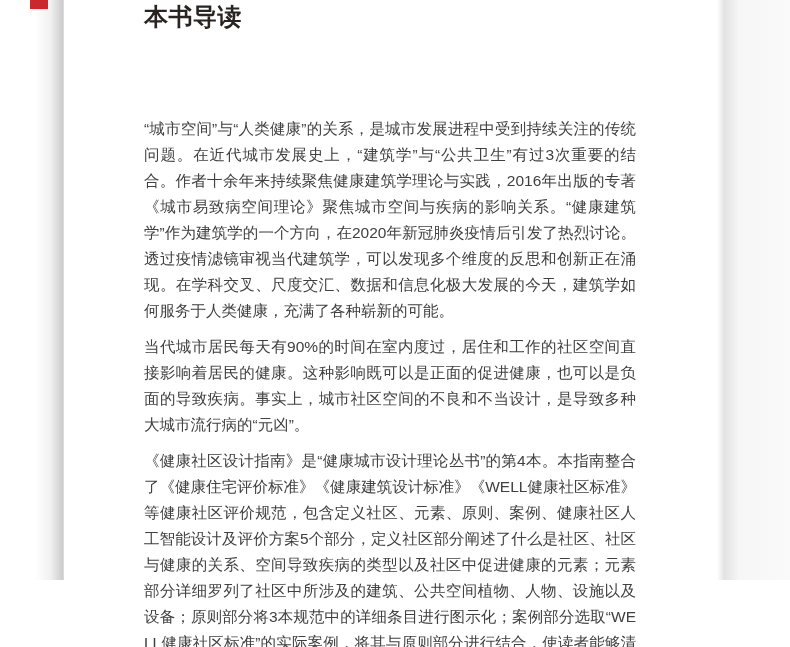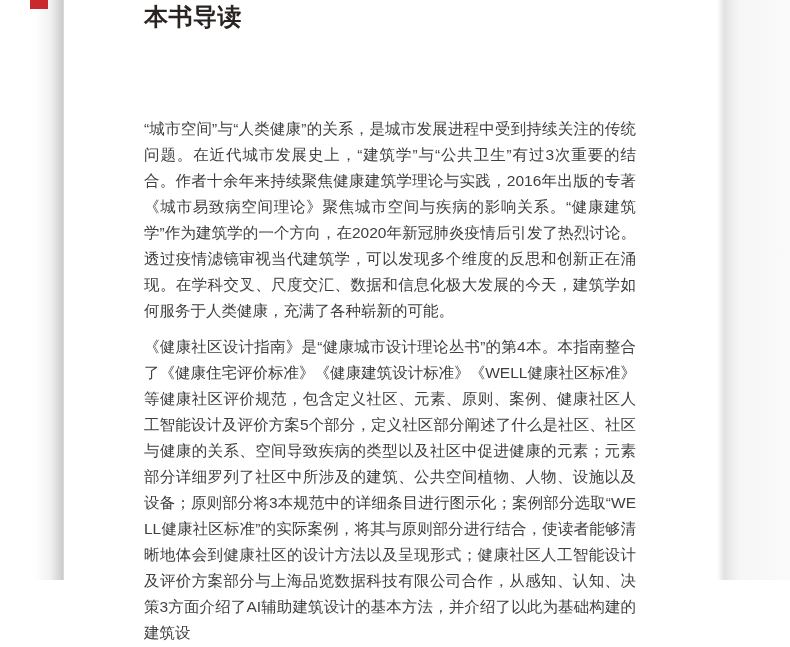--- a/index.html
+++ b/index.html
@@ -70,17 +70,18 @@
   <div class="edge-left"></div>
   <div class="edge-right"></div>
 
   <div class="bookmark-ribbon"></div>
 
   <div class="page-content">
     <h1 class="page-title">本书导读</h1>
 
     <p class="body-paragraph">“城市空间”与“人类健康”的关系，是城市发展进程中受到持续关注的传统问题。在近代城市发展史上，“建筑学”与“公共卫生”有过3次重要的结合。作者十余年来持续聚焦健康建筑学理论与实践，2016年出版的专著《城市易致病空间理论》聚焦城市空间与疾病的影响关系。“健康建筑学”作为建筑学的一个方向，在2020年新冠肺炎疫情后引发了热烈讨论。透过疫情滤镜审视当代建筑学，可以发现多个维度的反思和创新正在涌现。在学科交叉、尺度交汇、数据和信息化极大发展的今天，建筑学如何服务于人类健康，充满了各种崭新的可能。</p>
 
+    <p class="body-paragraph">当代城市居民每天有90%的时间在室内度过，居住和工作的社区空间直接影响着居民的健康。这种影响既可以是正面的促进健康，也可以是负面的导致疾病。事实上，城市社区空间的不良和不当设计，是导致多种大城市流行病的“元凶”。</p>
 
     <p class="body-paragraph">《健康社区设计指南》是“健康城市设计理论丛书”的第4本。本指南整合了《健康住宅评价标准》《健康建筑设计标准》《WELL健康社区标准》等健康社区评价规范，包含定义社区、元素、原则、案例、健康社区人工智能设计及评价方案5个部分，定义社区部分阐述了什么是社区、社区与健康的关系、空间导致疾病的类型以及社区中促进健康的元素；元素部分详细罗列了社区中所涉及的建筑、公共空间植物、人物、设施以及设备；原则部分将3本规范中的详细条目进行图示化；案例部分选取“WELL健康社区标准”的实际案例，将其与原则部分进行结合，使读者能够清晰地体会到健康社区的设计方法以及呈现形式；健康社区人工智能设计及评价方案部分与上海品览数据科技有限公司合作，从感知、认知、决策3方面介绍了AI辅助建筑设计的基本方法，并介绍了以此为基础构建的建筑设</p>
   </div>
 
 </div>
 
 </body></html>

